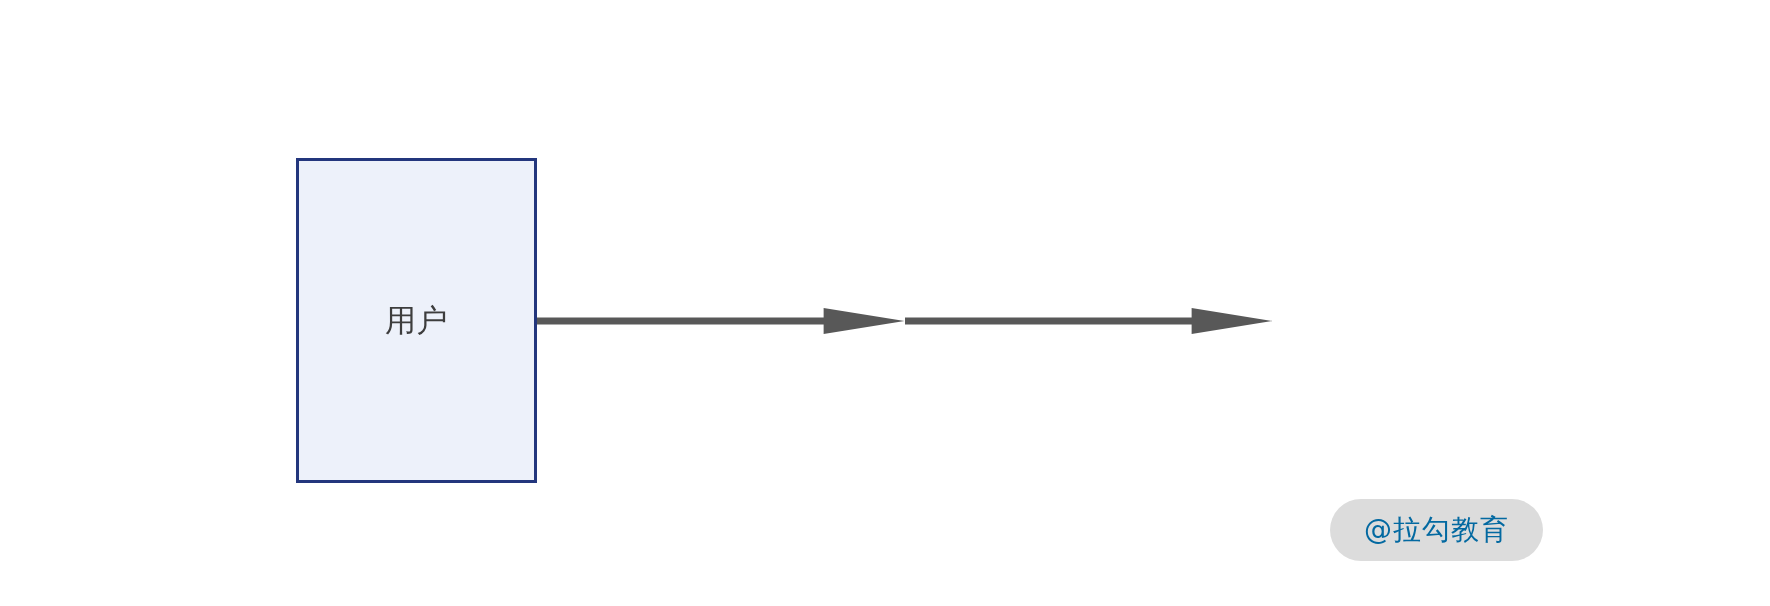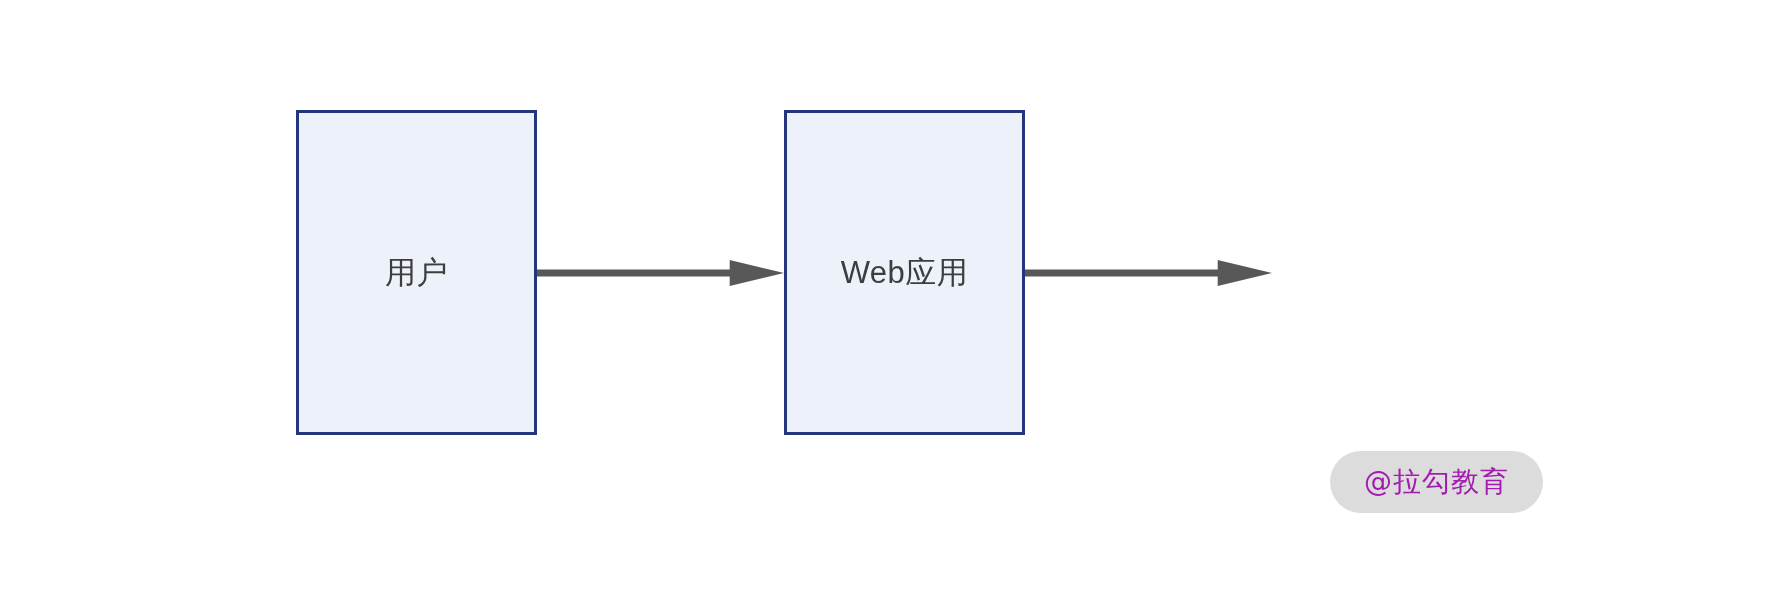--- a/index.html
+++ b/index.html
@@ -11,20 +11,21 @@
     width: 1770px;
     height: 606px;
     position: relative;
     overflow: hidden;
     font-family: "Liberation Sans", "DejaVu Sans", sans-serif;
   }
 
   #canvas {
     position: absolute;
     inset: 0;
+    margin-top: 48px;
   }
 
   
   .flow {
     position: absolute;
     left: 296px;
     top: 110px;
     width: 976px;
     height: 325px;
     display: flex;
@@ -74,21 +75,21 @@
     top: 451px;
     width: 213px;
     height: 62px;
     border-radius: 31px;
     background: #dcdcdc;
     display: flex;
     align-items: center;
     justify-content: center;
   }
   .watermark-text {
-    color: #a21caf;
+    color: #0369a1;
     font-size: 28px;
     letter-spacing: 1px;
     white-space: nowrap;
     font-family: "DejaVu Sans", "Liberation Sans", sans-serif;
   }
 </style>
 </head>
 <body>
 
 <div id="canvas">
@@ -99,23 +100,20 @@
       <span class="node-label">用户</span>
     </div>
 
     <div class="connector">
       <svg viewBox="0 0 100 34" preserveAspectRatio="none">
         <line x1="0" y1="17" x2="82" y2="17" stroke="#585858" stroke-width="7" vector-effect="non-scaling-stroke"></line>
         <polygon points="78,4 100,17 78,30" fill="#585858"></polygon>
       </svg>
     </div>
 
-    <div class="node">
-      <span class="node-label">Web应用</span>
-    </div>
 
     <div class="connector">
       <svg viewBox="0 0 100 34" preserveAspectRatio="none">
         <line x1="0" y1="17" x2="82" y2="17" stroke="#585858" stroke-width="7" vector-effect="non-scaling-stroke"></line>
         <polygon points="78,4 100,17 78,30" fill="#585858"></polygon>
       </svg>
     </div>
 
 
   </div>

